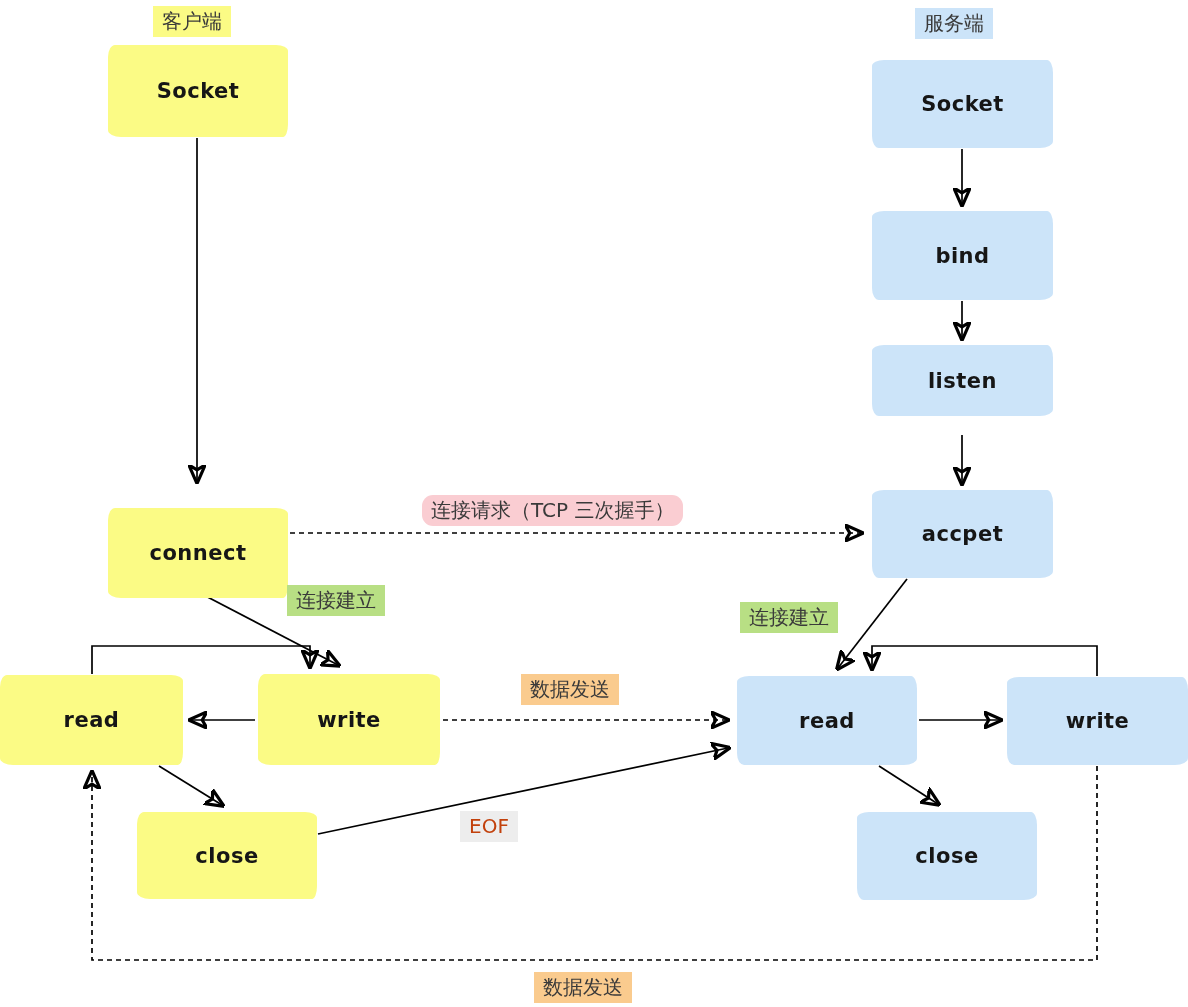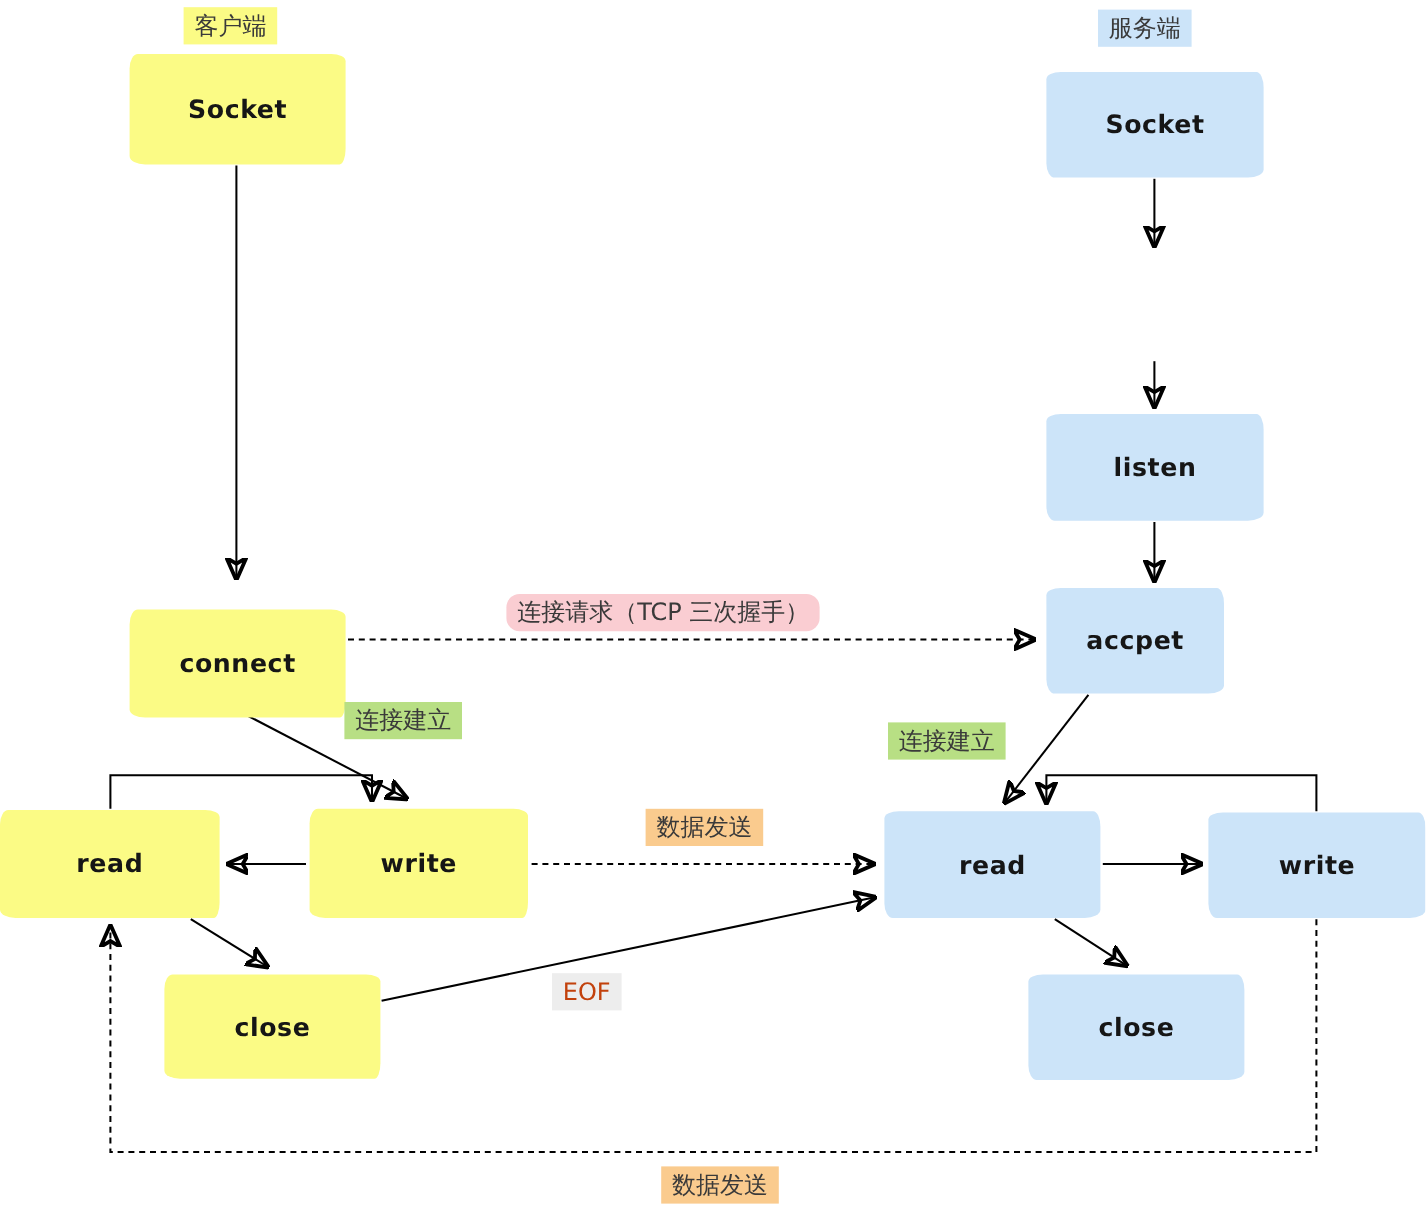--- a/index.html
+++ b/index.html
@@ -30,21 +30,21 @@
     position:absolute;
     font-size:20px; color:#3a3a3a;
     padding:2px 9px;
     white-space:nowrap;
     line-height:27px;
   }
   .tag.yellow  { background:#FBFB85;text-align:right; }
   .tag.blue    { background:#CCE4F9; }
   .tag.pink    { background:#FACDD2; }
   .tag.green   { background:#B8DF84; }
-  .tag.orange  { background:#FACB8E;margin-left:17px; }
+  .tag.orange  { background:#FACB8E; }
   .tag.gray    { background:#EDEDED; color:#c2410c; }
 </style>
 </head>
 <body>
 
 <div class="canvas">
 
   <svg class="connectors" viewBox="0 0 1188 1007" xmlns="http://www.w3.org/2000/svg">
     <defs>
       <marker id="arrow" viewBox="0 0 10 10" refX="8.6" refY="5" markerWidth="11" markerHeight="11" orient="auto-start-reverse">
@@ -88,22 +88,23 @@
   <div class="tag yellow" style="left:153px; top:6px;">客户端</div>
   <div class="tag blue" style="left:915px; top:8px;">服务端</div>
 
   <div class="node client" style="left:108px; top:45px;  width:180px; height:92px;">Socket</div>
   <div class="node client" style="left:108px; top:508px; width:180px; height:90px;">connect</div>
   <div class="node client" style="left:0px;   top:675px; width:183px; height:90px;">read</div>
   <div class="node client" style="left:258px; top:674px; width:182px; height:91px;">write</div>
   <div class="node client" style="left:137px; top:812px; width:180px; height:87px;">close</div>
 
   <div class="node server" style="left:872px;  top:60px;  width:181px; height:88px;">Socket</div>
-  <div class="node server" style="left:872px;  top:345px; width:181px; height:89px;">listen</div>
-  <div class="node server" style="left:872px;  top:490px; width:148px; height:88px;text-align:center;">accpet</div>
+  <div class="node server" style="left:872px;  top:211px; width:181px; height:89px;">bind</div>
+  <div class="node server" style="left:872px;  top:345px; width:181px; height:71px;">listen</div>
+  <div class="node server" style="left:872px;  top:490px; width:181px; height:88px;text-align:center;">accpet</div>
   <div class="node server" style="left:737px;  top:676px; width:180px; height:89px;">read</div>
   <div class="node server" style="left:1007px; top:677px; width:181px; height:88px;">write</div>
   <div class="node server" style="left:857px;  top:812px; width:180px; height:88px;">close</div>
 
   <div class="tag pink" style="left:422px; top:495px;border-radius:11px;">连接请求（TCP 三次握手）</div>
   <div class="tag green" style="left:287px; top:585px;">连接建立</div>
   <div class="tag green" style="left:740px; top:602px;">连接建立</div>
   <div class="tag orange" style="left:521px; top:674px;">数据发送</div>
   <div class="tag gray" style="left:460px; top:811px;">EOF</div>
   <div class="tag orange" style="left:534px; top:972px;">数据发送</div>

